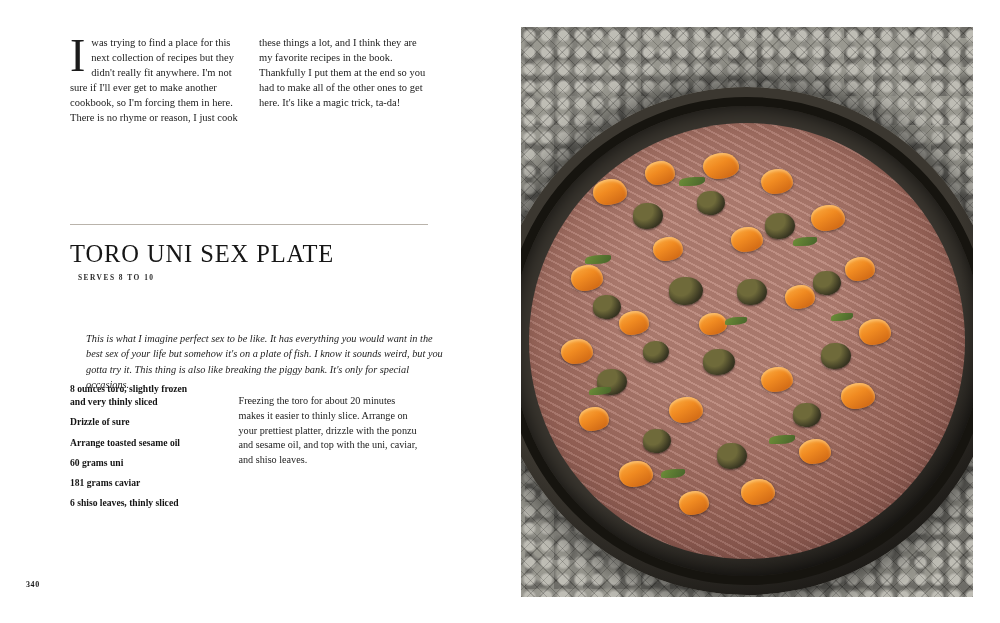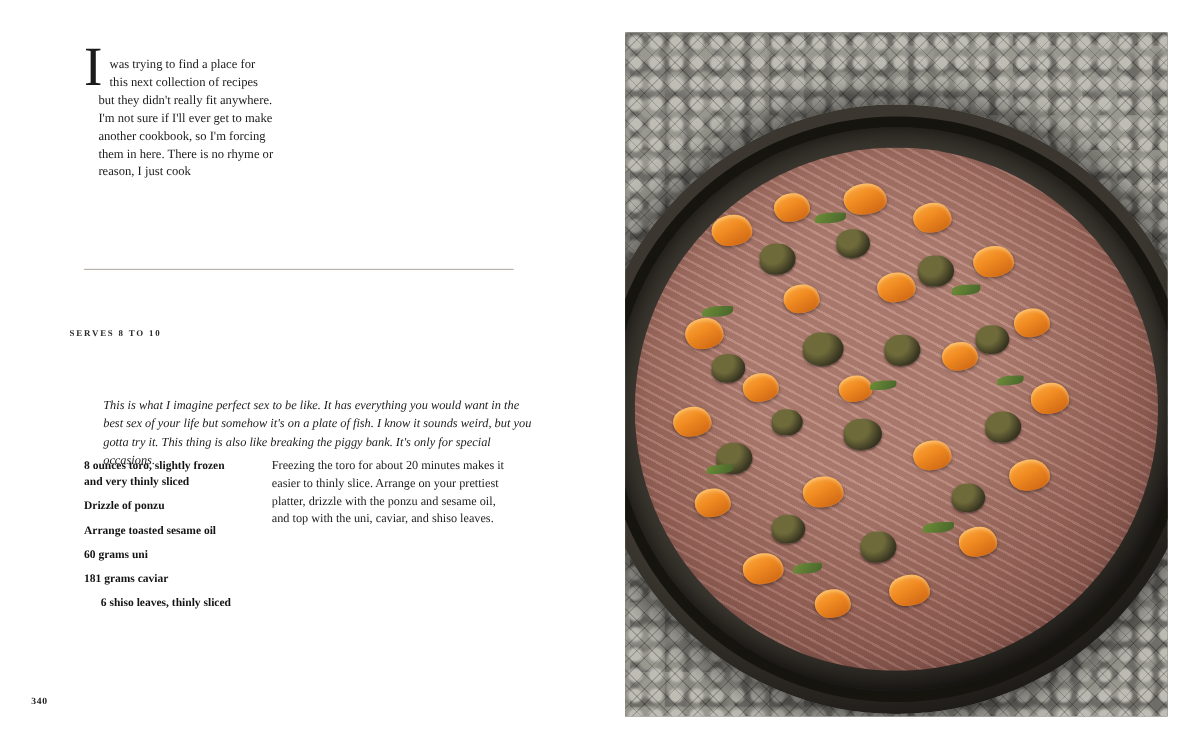--- a/index.html
+++ b/index.html
@@ -36,21 +36,21 @@
     gap: 18px;
     font-size: 10.5px;
     line-height: 1.42;
     color: #1b1b1b;
     text-align: left;
   }
   .intro-col {
     width: 171px;
   }
   .intro-col p {
-    margin: 12px;
+    margin: 0;
     hyphens: auto;
   }
   .dropcap-para {
     position: relative;
   }
   .dropcap {
     float: left;
     font-family: "Liberation Serif", serif;
     font-size: 46px;
     line-height: 36px;
@@ -75,21 +75,21 @@
     font-family: "Liberation Serif", serif;
     font-size: 24.5px;
     letter-spacing: 0.9px;
     font-weight: 400;
     color: #161616;
     margin: 0;
   }
 
   .serves {
     position: absolute;
-    left: 58px;
+    left: 78px;
     top: 273px;
     font-family: "Liberation Serif", serif;
     font-size: 7.4px;
     letter-spacing: 1.5px;
     font-weight: 700;
     color: #2a2a2a;
   }
 
   .headnote {
     position: absolute;
@@ -114,29 +114,29 @@
   .ingredients {
     width: 124px;
     font-size: 9.6px;
     font-weight: 700;
     line-height: 1.38;
     color: #141414;
   }
   .ingredients div {
     margin-bottom: 7px;
   }
-  .ingredients div:last-child { margin-bottom: 0; text-align: right; }
+  .ingredients div:last-child { margin-bottom: 0; }
 
   .method {
     width: 206px;
     font-size: 10.2px;
     line-height: 1.45;
     color: #1b1b1b;
   }
-  .method p { margin: 0; }
+  .method p { margin: 12px; }
 
   .folio {
     position: absolute;
     left: 26px;
     top: 580px;
     font-size: 8px;
     font-weight: 700;
     letter-spacing: 0.6px;
     color: #1a1a1a;
   }
@@ -232,33 +232,37 @@
 <body>
 
 <div class="page">
 
   <div class="left-col">
     <div class="intro">
       <div class="intro-col dropcap-para">
         <span class="dropcap">I</span>
         <p>was trying to find a place for this next collection of recipes but they didn't really fit anywhere. I'm not sure if I'll ever get to make another cookbook, so I'm forcing them in here. There is no rhyme or reason, I just cook</p>
       </div>
+      <div class="intro-col">
+        <p>these things a lot, and I think they are my favorite recipes in the book. Thankfully I put them at the end so you had to make all of the other ones to get here. It's like a magic trick, ta-da!</p>
+      </div>
     </div>
   </div>
 
   <div class="rule"></div>
 
+  <h1 class="recipe-title">TORO UNI SEX PLATE</h1>
   <div class="serves">SERVES 8 TO 10</div>
 
   <p class="headnote">This is what I imagine perfect sex to be like. It has everything you would want in the best sex of your life but somehow it's on a plate of fish. I know it sounds weird, but you gotta try it. This thing is also like breaking the piggy bank. It's only for special occasions.</p>
 
   <div class="recipe-body">
     <div class="ingredients">
       <div>8 ounces toro, slightly frozen and very thinly sliced</div>
-      <div>Drizzle of ponzu</div>
+      <div>Drizzle of sure</div>
       <div>Arrange toasted sesame oil</div>
       <div>60 grams uni</div>
       <div>181 grams caviar</div>
       <div>6 shiso leaves, thinly sliced</div>
     </div>
     <div class="method">
       <p>Freezing the toro for about 20 minutes makes it easier to thinly slice. Arrange on your prettiest platter, drizzle with the ponzu and sesame oil, and top with the uni, caviar, and shiso leaves.</p>
     </div>
   </div>
 

